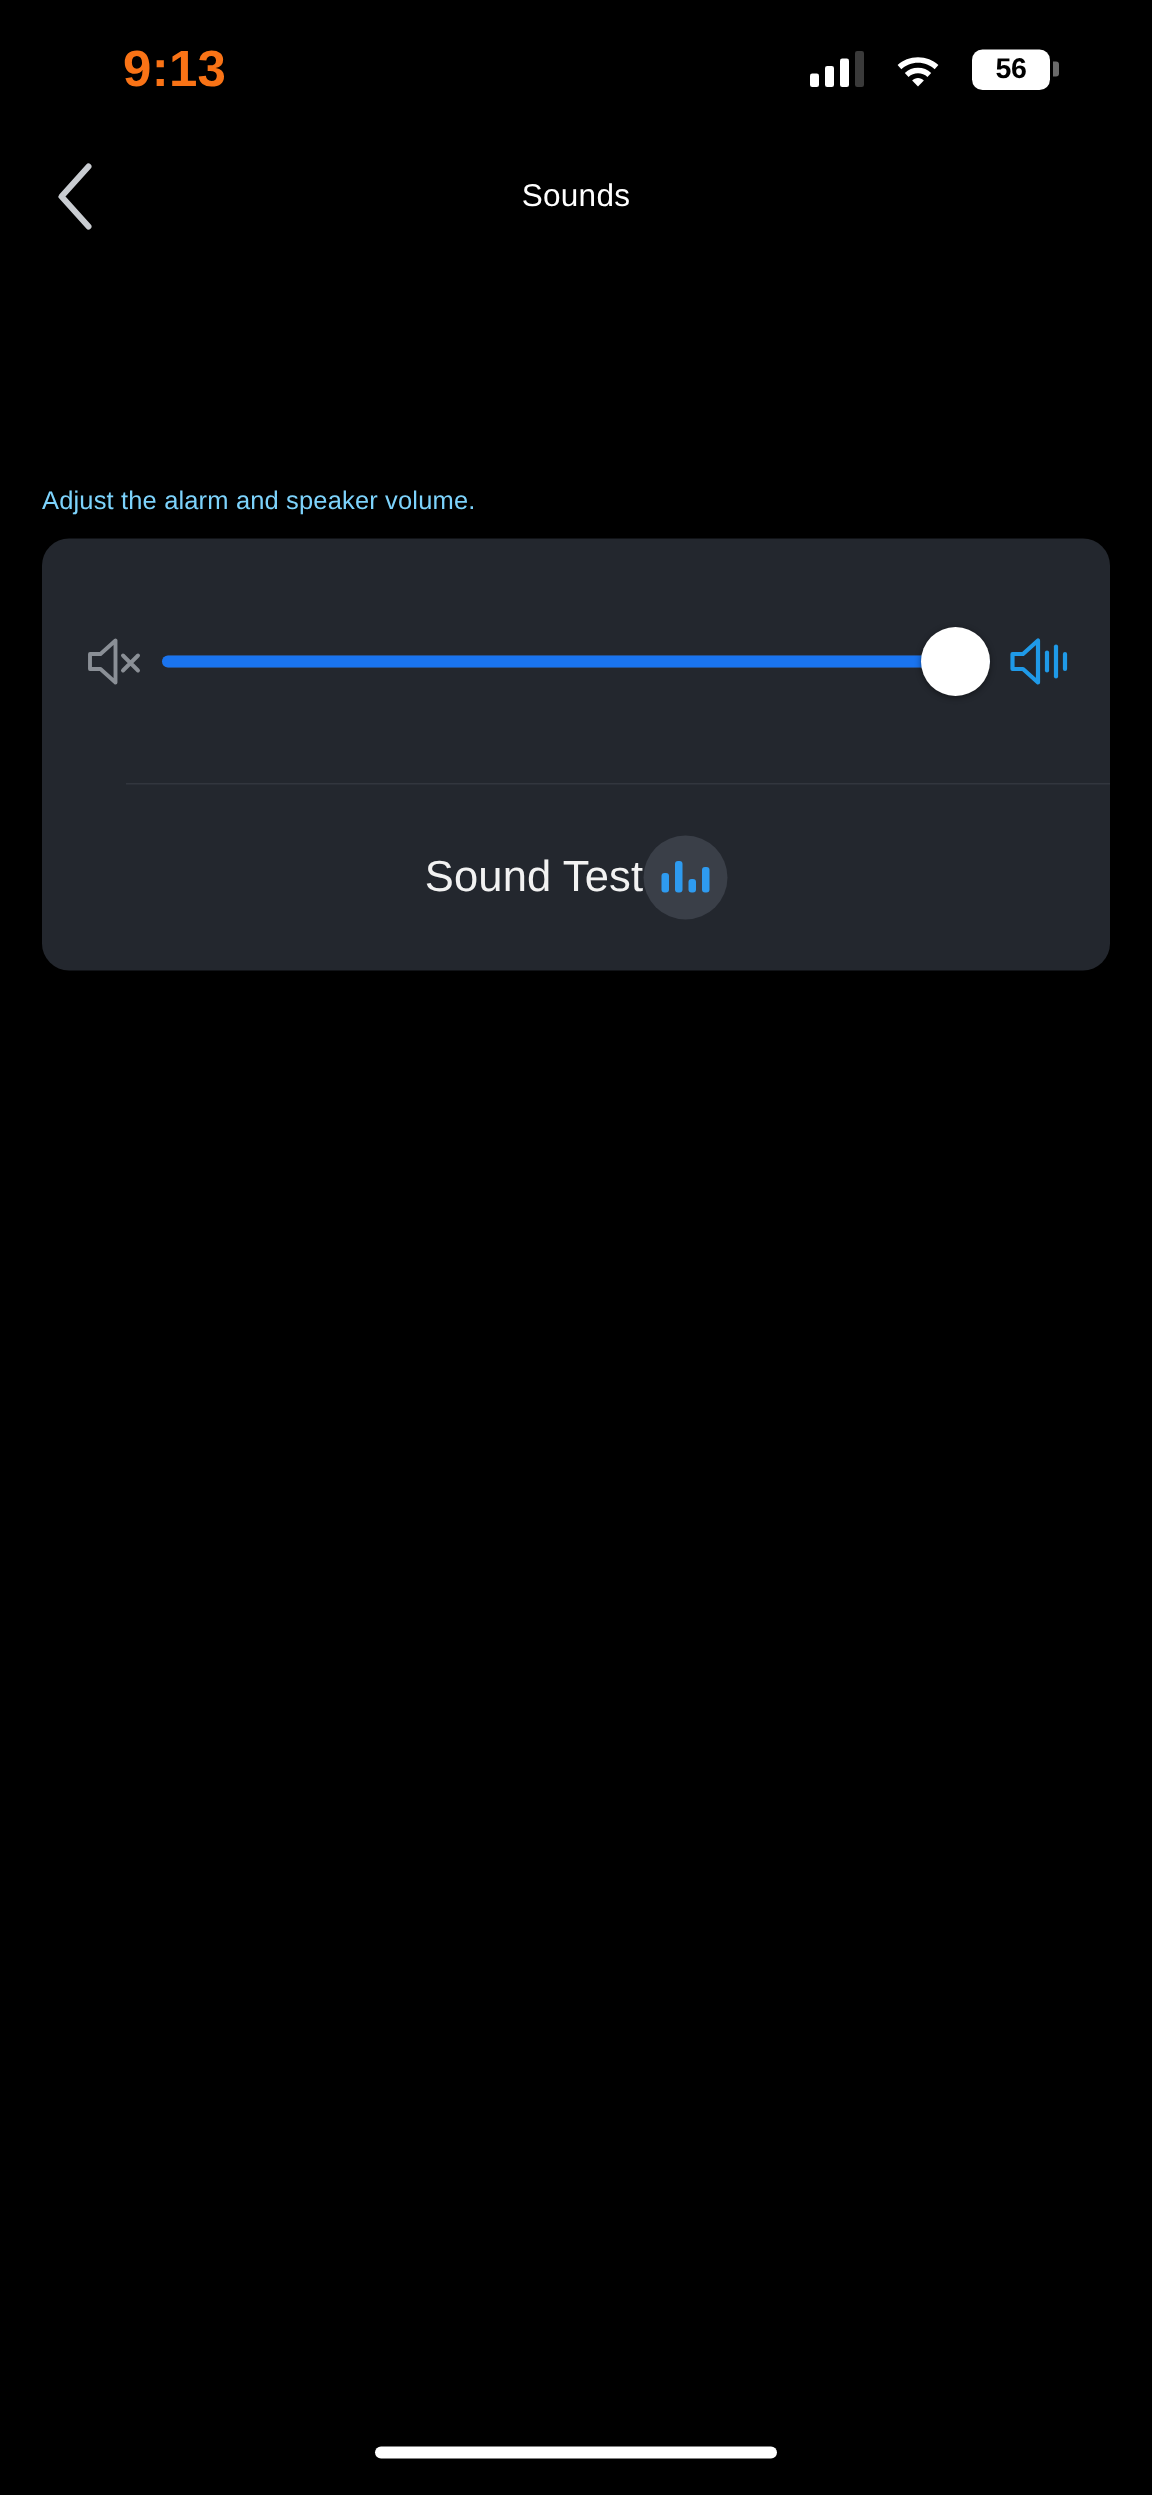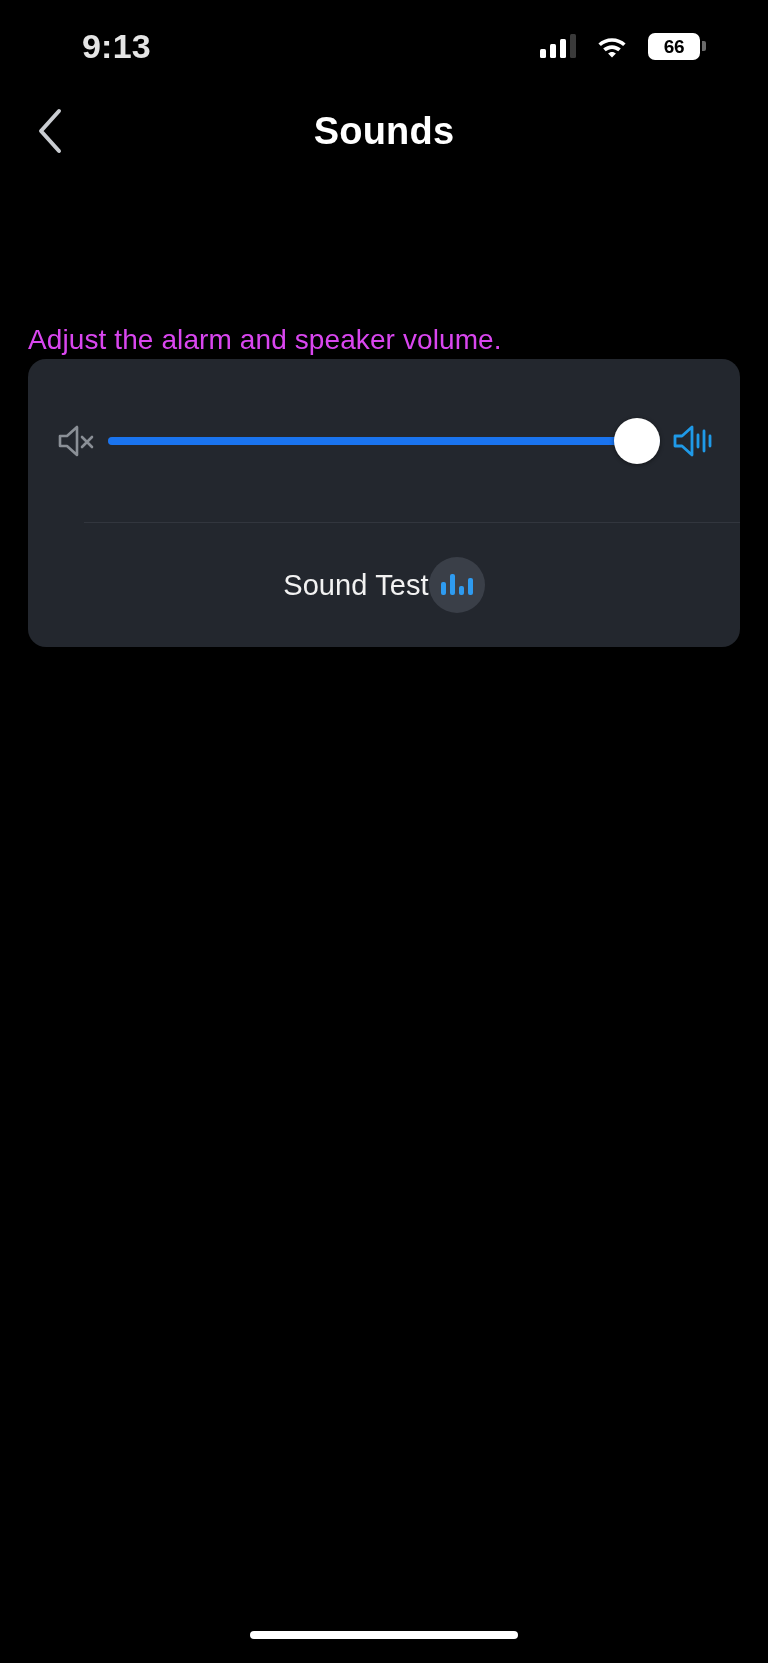--- a/index.html
+++ b/index.html
@@ -11,21 +11,21 @@
   }
   .phone { position:relative; width:768px; height:1663px; background:#000; }
 
   
   .status-bar {
     position:absolute; top:0; left:0; width:768px; height:92px;
     display:flex; align-items:center; justify-content:space-between;
     padding:0 62px 0 82px;
   }
   .status-time {
-    color:#e5e5e5; font-size:34px; font-weight:700; letter-spacing:.2px;
+    color:#f97316; font-size:34px; font-weight:700; letter-spacing:.2px;
     line-height:34px;
   }
   .status-right { display:flex; align-items:center; gap:20px; }
 
   .signal { display:flex; align-items:flex-end; gap:4px; height:24px; }
   .signal i { display:block; width:6px; background:#fff; border-radius:1.5px; }
   .signal i.b1 { height:9px; }
   .signal i.b2 { height:14px; }
   .signal i.b3 { height:19px; }
   .signal i.b4 { height:24px; background:#3a3a3a; }
@@ -51,21 +51,21 @@
     position:absolute; top:95px; left:0; width:768px; height:72px;
     display:flex; align-items:center;
   }
   .back-btn {
     position:absolute; left:24px; top:50%; transform:translateY(-50%);
     width:52px; height:52px; display:flex; align-items:center; justify-content:center;
     cursor:pointer;
   }
   .nav-title {
     width:100%; text-align:center; color:#fff;
-    font-size:38px; font-weight:700; letter-spacing:.2px;
+    font-size:21px; font-weight:400; letter-spacing:.2px;
   }
 
   
   .card {
     position:absolute; left:28px; width:712px;
     background:#23272e; border-radius:18px;
   }
   .card-toggle { top:206px; height:88px; }
 
   .row {
@@ -78,21 +78,21 @@
     width:90px; height:50px; border-radius:25px; background:#0a6cf5;
     position:relative; cursor:pointer; flex:none;
   }
   .switch .knob {
     position:absolute; top:4px; right:4px;
     width:42px; height:42px; border-radius:50%; background:#fff;
   }
 
   .section-note {
     position:absolute; top:324px; left:28px; width:680px;
-    color:#d946ef; font-size:28px; letter-spacing:.1px;
+    color:#7dd3fc; font-size:17px; letter-spacing:.1px;
   }
 
   .card-volume { top:359px; height:288px; }
 
   .slider-row {
     position:relative; height:163px;
     display:flex; align-items:center; padding:0 26px;
   }
   .icon-mute { width:44px; height:44px; flex:none; }
   .icon-loud { width:44px; height:44px; flex:none; }
@@ -155,21 +155,21 @@
           <i class="b3"></i>
           <i class="b4"></i>
       </div>
       <svg class="wifi" viewBox="0 0 32 24">
         <path d="M16 4.2c5.3 0 10.1 2 13.6 5.2l-2.5 2.7C24.2 9.4 20.3 7.8 16 7.8S7.8 9.4 4.9 12.1L2.4 9.4C5.9 6.2 10.7 4.2 16 4.2z" fill="#fff"></path>
         <path d="M16 11.2c3.4 0 6.5 1.3 8.8 3.4l-2.5 2.7c-1.7-1.5-3.9-2.4-6.3-2.4s-4.6.9-6.3 2.4l-2.5-2.7c2.3-2.1 5.4-3.4 8.8-3.4z" fill="#fff"></path>
         <path d="M16 18c1.5 0 2.9.6 3.9 1.6L16 23.6l-3.9-4C13.1 18.6 14.5 18 16 18z" fill="#fff"></path>
       </svg>
       <div class="battery">
         <div class="battery-body">
-          <span class="battery-level">66</span>
+          <span class="battery-level">56</span>
         </div>
         <div class="battery-cap"></div>
       </div>
     </div>
   </div>
 
   <div class="nav-bar">
     <div class="back-btn">
       <svg width="30" height="48" viewBox="0 0 30 48">
         <path d="M24 4 L6 24 L24 44" fill="none" stroke="#c9ccd1" stroke-width="4" stroke-linecap="round" stroke-linejoin="round"></path>

